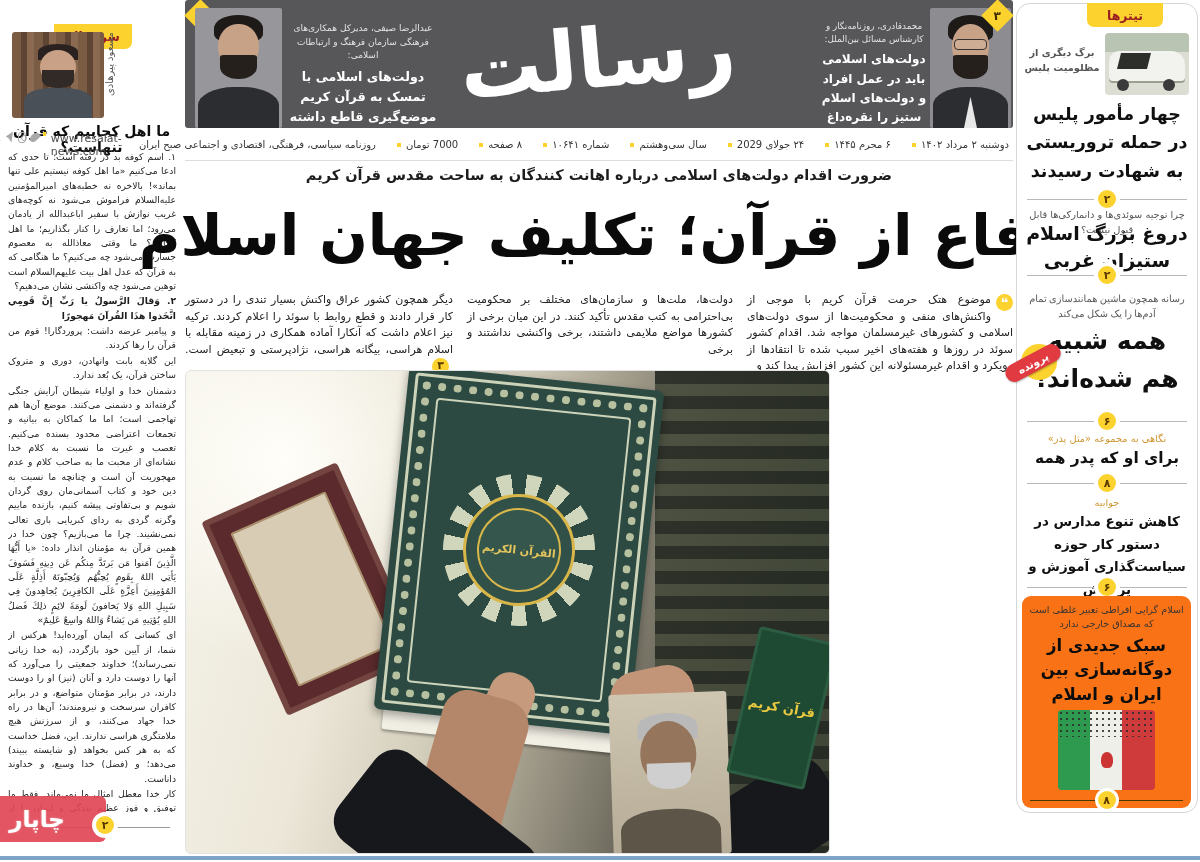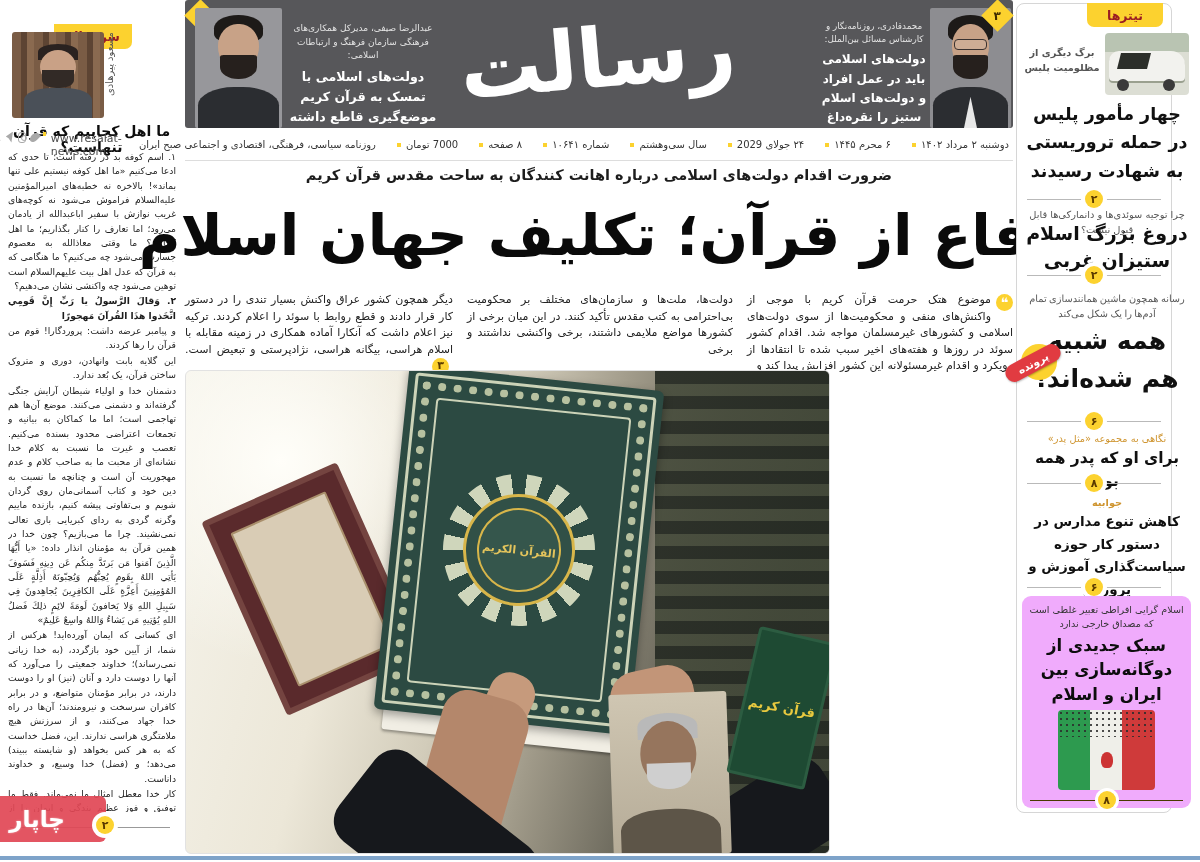--- a/index.html
+++ b/index.html
@@ -99,21 +99,21 @@
   .sv2 { left:470px; top:420px; width:190px; height:90px; transform:rotate(-32deg); }
   .ph-poster { position:absolute; left:425px; top:322px; width:118px; height:162px; transform:rotate(-2deg); background:linear-gradient(#cfc6b2,#b5ab97); border-radius:3px; }
   .ph-poster .pface { position:absolute; left:30px; top:28px; width:56px; height:66px; border-radius:50%; background:#96755d; }
   .ph-poster .phair { position:absolute; left:28px; top:20px; width:60px; height:26px; border-radius:50% 50% 0 0; background:#b9b9b9; }
   .ph-poster .pbeard { position:absolute; left:36px; top:70px; width:44px; height:26px; border-radius:0 0 50% 50%; background:#cfcfcf; }
   .ph-poster .pbody { position:absolute; left:8px; bottom:0; width:100px; height:46px; border-radius:45% 45% 0 0; background:#5d5548; }
   .ph-book2 { position:absolute; left:556px; top:262px; width:80px; height:150px; transform:rotate(13deg); background:#1e4a33; border:3px solid #2c5c41; border-radius:4px; display:flex; align-items:center; justify-content:center; }
   .ph-book2 .b2t { color:#e8c93f; font-size:13px; font-weight:bold; transform:rotate(-3deg); text-align:center; line-height:1.5; }
 
   
-  .sidebar { left:1016px; top:3px; width:156px; height:810px; border:1px solid #d6d6d6; border-radius:8px; background:#fff; }
+  .sidebar { left:1016px; top:3px; width:182px; height:810px; border:1px solid #d6d6d6; border-radius:14px; background:#fff; }
   .sb-tab { position:absolute; left:70px; top:-1px; width:76px; height:24px; font-size:12.5px; }
   .sb-kicker { position:absolute; text-align:center; font-size:9.8px; line-height:1.5; color:#555; }
   .sb-kicker.orange { color:#cf9530; }
   .sb-head { position:absolute; text-align:center; font-weight:800; color:#101010; }
   .car-photo { position:absolute; left:88px; top:29px; width:84px; height:62px; border-radius:4px; overflow:hidden; background:linear-gradient(#b9c4b2 0 30%, #dcded4 30%); }
   .car-body { position:absolute; left:4px; top:18px; width:76px; height:30px; background:#f2f2ee; border-radius:10px 14px 4px 4px; box-shadow:0 2px 0 #9aa08f; }
   .car-window { position:absolute; left:14px; top:20px; width:30px; height:16px; background:#2c2f2a; transform:skewX(-14deg); }
   .car-wheel { position:absolute; bottom:4px; width:12px; height:12px; border-radius:50%; background:#3a3a3a; }
   .cw1 { left:12px; } .cw2 { left:58px; }
   .i1-kicker { left:4px; top:42px; width:82px;font-weight:bold; }
@@ -121,23 +121,23 @@
   .sep1 { top:186px; } .sep2 { top:262px; } .sep3 { top:408px; } .sep4 { top:470px; } .sep5 { top:574px; }
   .i2-kicker { left:4px; top:204px; width:172px; }
   .i2-head { left:5px; top:216px; width:170px; font-size:19px; line-height:1.4; }
   .i3-kicker { left:8px; top:288px; width:164px;font-family:Liberation Serif, serif; }
   .i3-head { left:14px; top:318px; width:152px; font-size:25px; line-height:1.5; }
   .badge-wrap { position:absolute; left:-6px; top:334px; width:52px; height:52px; z-index:2; }
   .badge-circle { position:absolute; left:10px; top:6px; width:36px; height:36px; border-radius:50%; background:#fcd22f; }
   .badge-ribbon { position:absolute; left:-8px; top:16px; width:60px; height:18px; background:#e13b41; color:#fff; font-size:10.5px; font-weight:bold; border-radius:9px; display:flex; align-items:center; justify-content:center; transform:rotate(-28deg); box-shadow:0 1px 2px rgba(0,0,0,.3); }
   .i4-kicker { left:4px; top:428px; width:172px; }
   .i4-head { left:5px; top:443px; width:170px; font-size:15.5px; line-height:1.5; }
-  .i5-kicker { left:4px; top:492px; width:172px;font-weight:bold; }
+  .i5-kicker { left:4px; top:492px; width:172px; }
   .i5-head { left:5px; top:506px; width:170px; font-size:13.5px; line-height:1.68; }
-  .featured { position:absolute; left:5px; top:592px; width:169px; height:212px; background:#f0abfc; border-radius:9px; }
+  .featured { position:absolute; left:5px; top:592px; width:169px; height:212px; background:#f97316; border-radius:9px; }
   .f-kicker { position:absolute; left:6px; top:7px; width:157px; text-align:center; font-size:9.6px; line-height:1.5; color:#333; }
   .f-head { position:absolute; left:10px; top:38px; width:149px; text-align:center; font-weight:700; font-size:16.5px; line-height:1.48; color:#0d0d0d; }
   .f-photo { position:absolute; left:36px; top:114px; width:97px; height:80px; border-radius:4px; overflow:hidden;
     background:linear-gradient(90deg,#2d9a4f 0 33%, #efefe9 33% 66%, #cf3a3a 66%); }
   .f-photo .crowd { position:absolute; left:0; top:0; width:100%; height:34%; background-image:radial-gradient(#2c2c2c 1.1px, transparent 1.2px); background-size:6px 6px; opacity:.85; }
   .f-photo .emblem { position:absolute; left:44%; top:52%; width:12px; height:16px; background:#c33; border-radius:50% 50% 40% 40%; }
   .f-sep { position:absolute; left:8px; right:8px; top:196px; height:18px; }
   .f-sep .line { position:absolute; top:8px; left:0; right:0; border-top:1px solid #4a3a00; }
   .f-sep .page-badge { position:absolute; left:50%; top:-1px; transform:translateX(-50%); box-shadow:0 0 0 3px #fff; }
 

